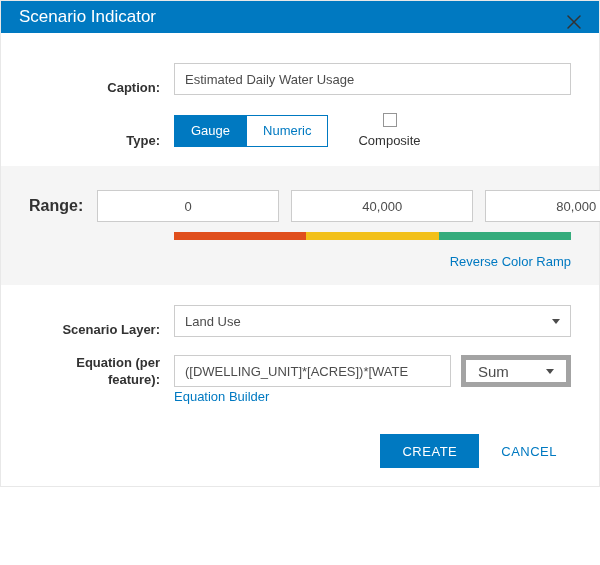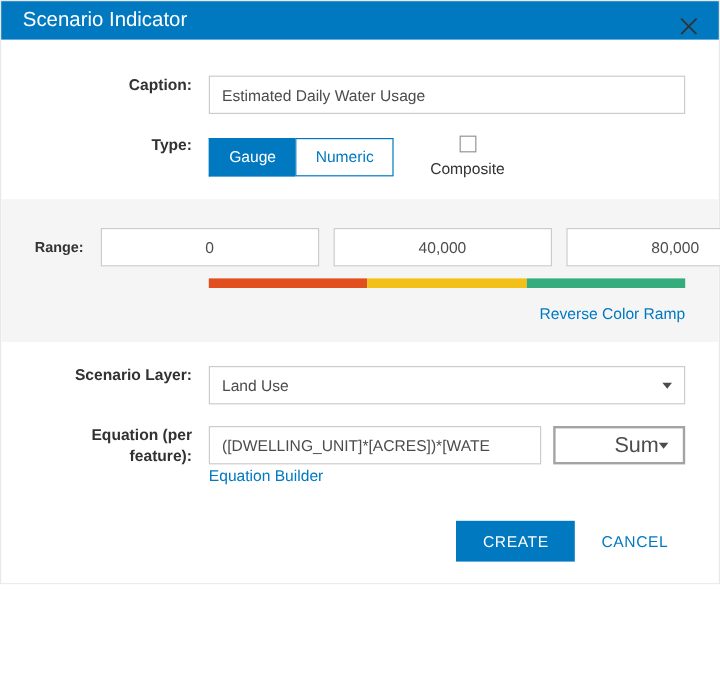--- a/index.html
+++ b/index.html
@@ -38,21 +38,21 @@
     color: #1a1a1a;
     display:flex;
     align-items:center;
     justify-content:center;
   }
   .body {
     padding: 30px 28px 18px 28px;
   }
   .row {
     display:flex;
-    align-items:flex-start;
+    align-items:flex-end;
     margin-bottom: 18px;
   }
   .row.top-align { align-items:flex-start; }
   .label-col {
     width: 145px;
     text-align:right;
     padding-right: 14px;
     font-size:13px;
     color:#323232;
     font-weight:600;
@@ -145,21 +145,21 @@
     border:1px solid #ccc;
     background:#fff;
   }
   .range-row {
     display:flex;
     align-items:center;
     margin-bottom:10px;
   }
   .range-label {
     width:145px; text-align:right; padding-right:14px;
-    font-size:12px; color:#323232; font-weight:600;
+    font-size:16px; color:#323232; font-weight:600;
   }
   .range-inputs {
     flex:1;
     display:flex;
     gap:12px;
   }
   .range-box {
     flex:1;
     height:32px;
     border:1px solid #ccc;
@@ -210,23 +210,23 @@
   }
   .eq-row { align-items:flex-start; }
   .eq-field-col { flex:1; display:flex; flex-direction:column; }
   .eq-top { display:flex; gap:10px; }
   .eq-input {
     flex:1; height:32px; border:1px solid #ccc; background:#fff;
     font-size:13px; padding:0 10px; color:#4c4c4c; font-family:inherit;
     overflow:hidden; text-overflow:ellipsis; white-space:nowrap;
   }
   .agg-select {
-    width:110px; height:32px; border:2px solid #a3a3a3; background:#fff;
-    display:flex; align-items:center; justify-content:flex-end;
-    padding:0 12px; cursor:pointer; font-size:18px;
+    width:110px; height:32px; border:5px solid #a3a3a3; background:#fff;
+    display:flex; align-items:center; justify-content:space-between;
+    padding:0 12px; cursor:pointer; font-size:15px;
   }
   .eq-hint { font-size:12px; color:#6e6e6e; margin-top:5px; display:flex; align-items:center; gap:4px;}
   .help-icon {
     width:13px;height:13px;border-radius:50%;
     background:#6e6e6e;color:#fff;font-size:10px;font-weight:bold;
     display:inline-flex;align-items:center;justify-content:center;
   }
   .footer {
     display:flex;
     justify-content:flex-end;

